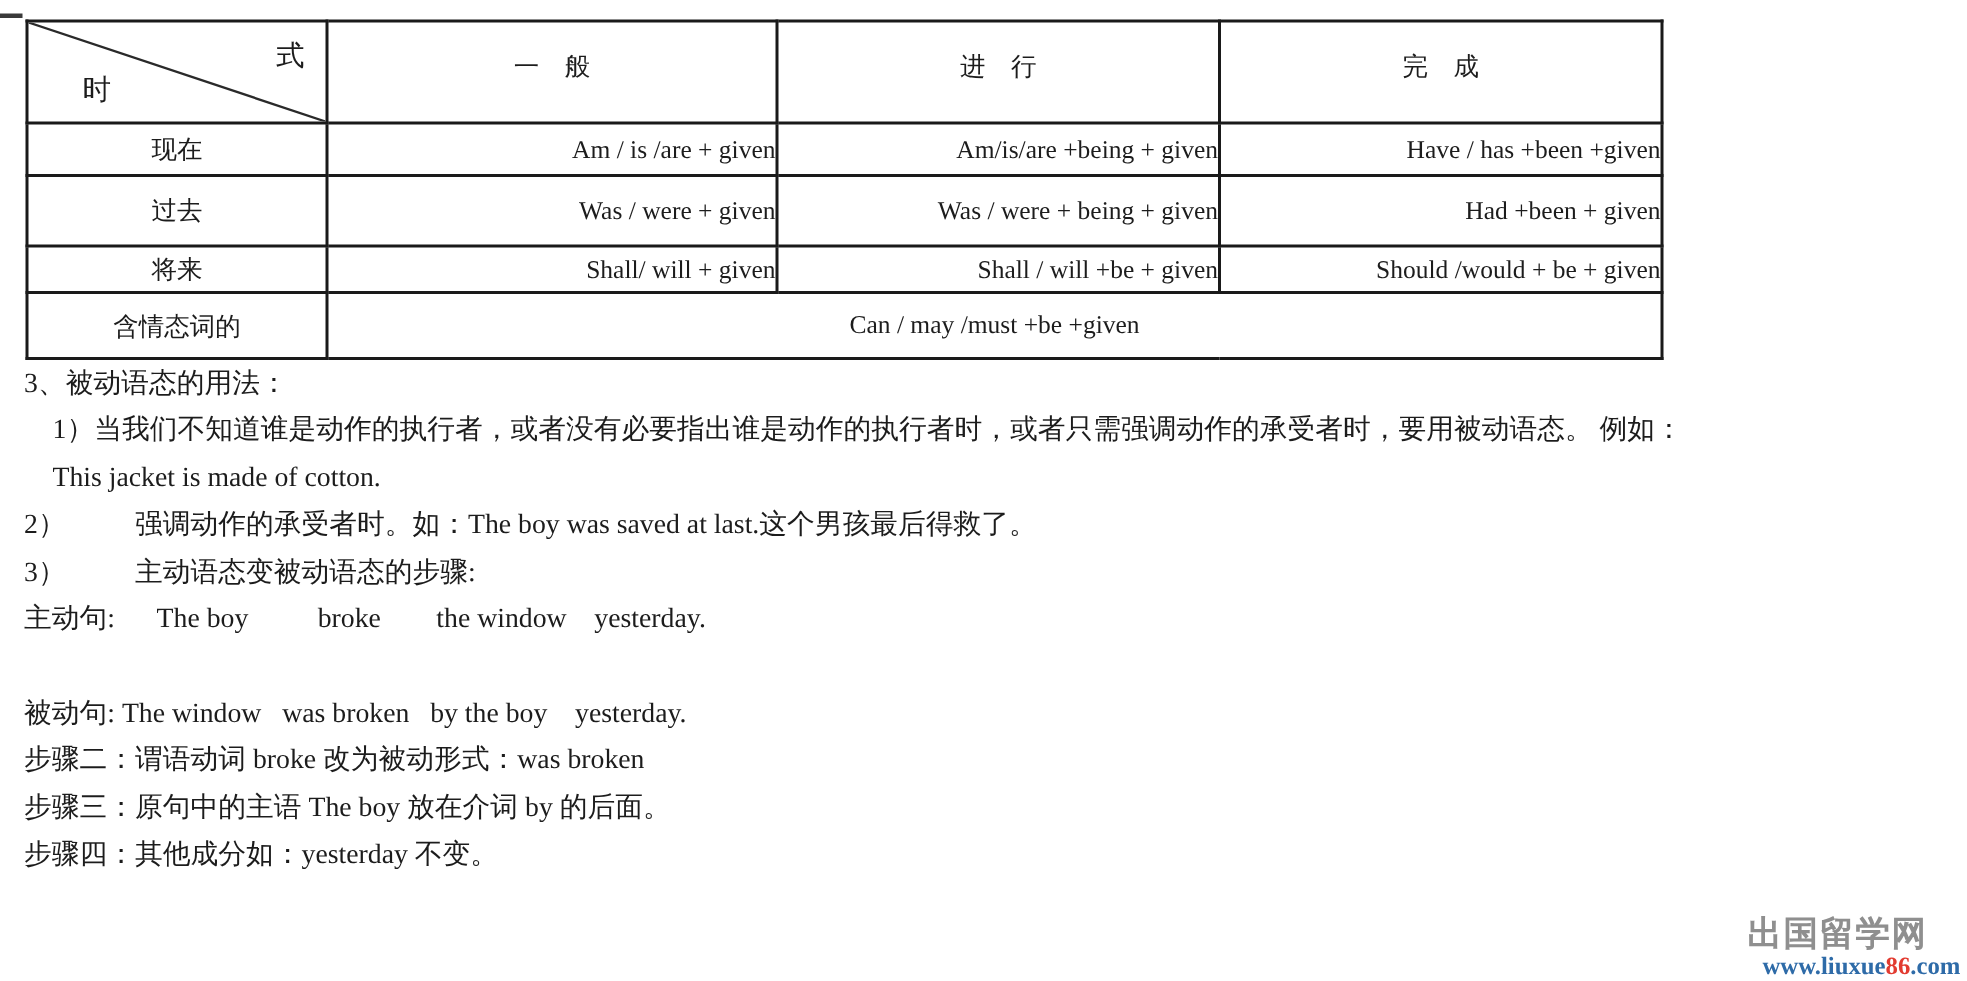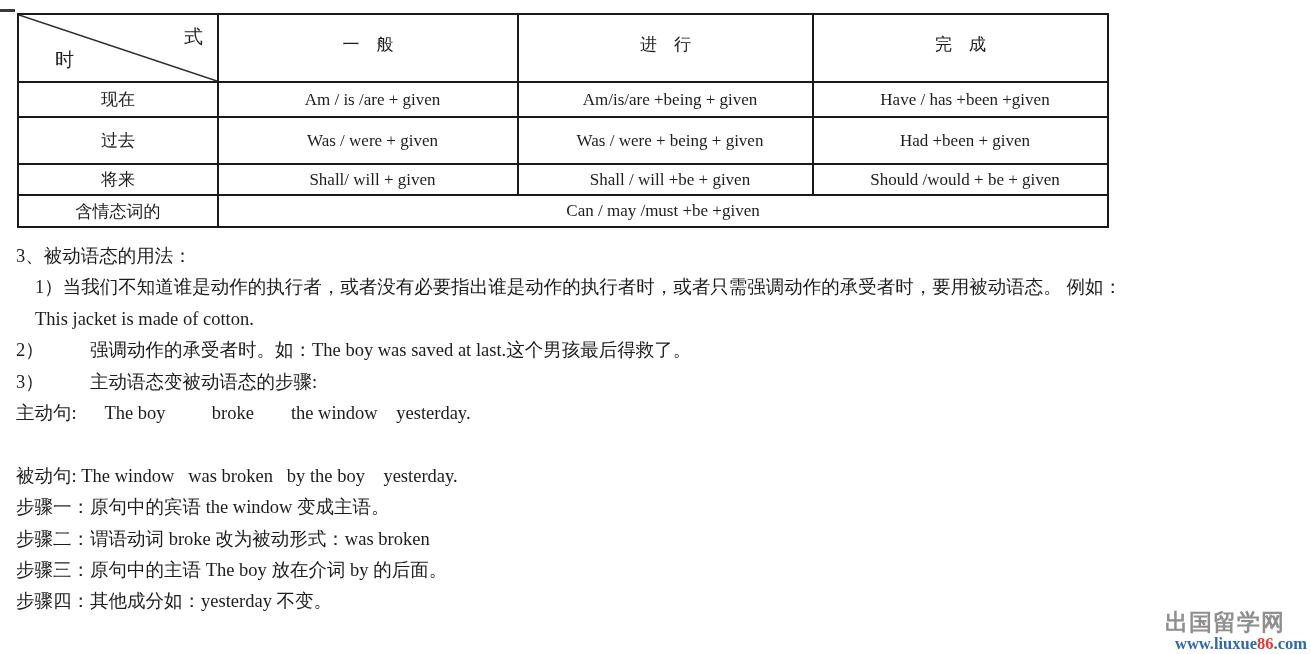--- a/index.html
+++ b/index.html
@@ -12,21 +12,21 @@
   
   .tbl-wrap { position: absolute; left: 17px; top: 13px; }
   table.grammar { border-collapse: collapse; table-layout: fixed; }
   table.grammar td { border: 2px solid #1a1a1a; vertical-align: middle; font-size: 17px; }
   td.corner { position: relative; padding: 0; }
   .corner-svg { position: absolute; left: 0; top: 0; width: 100%; height: 100%; }
   .corner-top { position: absolute; right: 14px; top: 9px; font-size: 19px; }
   .corner-bottom { position: absolute; left: 36px; bottom: 8px; font-size: 19px; }
   td.colhead { text-align: center; vertical-align: bottom; padding-bottom: 7px; font-size: 19px; }
   td.rowlabel { text-align: center; font-size: 18px; }
-  td.formula { padding-left: 9px; text-align: center; }
+  td.formula { padding-left: 9px; text-align: right; }
   td.merged { text-align: center; font-size: 17px; }
 
   
   .notes { position: absolute; left: 16px; top: 241px; width: 1280px; }
   .line { white-space: pre; font-size: 18.5px; line-height: 31.4px; min-height: 31.4px; }
   .line.ind1 { padding-left: 19px; }
 
   
   .watermark { position: absolute; right: 4px; bottom: 2px; text-align: right;
                font-family: Liberation Serif, serif; }
@@ -70,38 +70,37 @@
       <td class="formula">Was / were + given</td>
       <td class="formula">Was / were + being + given</td>
       <td class="formula">Had +been + given</td>
     </tr>
     <tr style="height:31px">
       <td class="rowlabel">将来</td>
       <td class="formula">Shall/ will + given</td>
       <td class="formula">Shall / will +be + given</td>
       <td class="formula">Should /would + be + given</td>
     </tr>
-    <tr style="height:32px">
+    <tr style="height:44px">
       <td class="rowlabel">含情态词的</td>
       <td class="merged" colspan="3">Can / may /must +be +given</td>
     </tr>
   </tbody>
     </table>
 </div>
 
 <div class="notes">
   <div class="line">3、被动语态的用法：</div>
   <div class="line ind1">1）当我们不知道谁是动作的执行者，或者没有必要指出谁是动作的执行者时，或者只需强调动作的承受者时，要用被动语态。 例如：</div>
   <div class="line ind1">This jacket is made of cotton.</div>
   <div class="line">2）          强调动作的承受者时。如：The boy was saved at last.这个男孩最后得救了。</div>
   <div class="line">3）          主动语态变被动语态的步骤:</div>
   <div class="line">主动句:      The boy          broke        the window    yesterday.</div>
   <div class="line"></div>
   <div class="line">被动句: The window   was broken   by the boy    yesterday.</div>
-  <div class="line">步骤一：原句中的宾语 the window 变成主语。</div>
   <div class="line">步骤二：谓语动词 broke 改为被动形式：was broken</div>
   <div class="line">步骤三：原句中的主语 The boy 放在介词 by 的后面。</div>
   <div class="line">步骤四：其他成分如：yesterday 不变。</div>
 </div>
 
 <div class="watermark">
   <div class="wm-name" style="color: rgb(143, 143, 143);">出国留学网</div>
   <div class="wm-url" style="color: rgb(46, 107, 168);"><span>www.liuxue</span><span style="color: rgb(226, 59, 48);">86</span><span>.com</span></div>
 </div>
 

